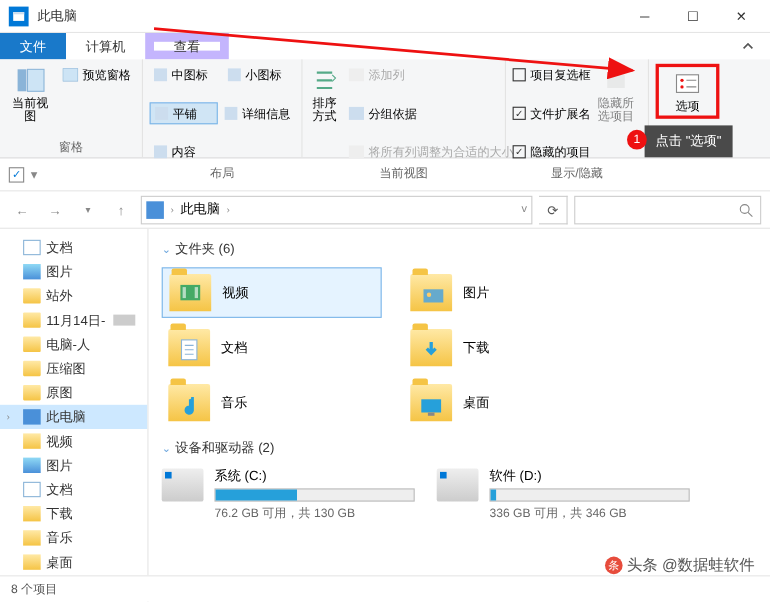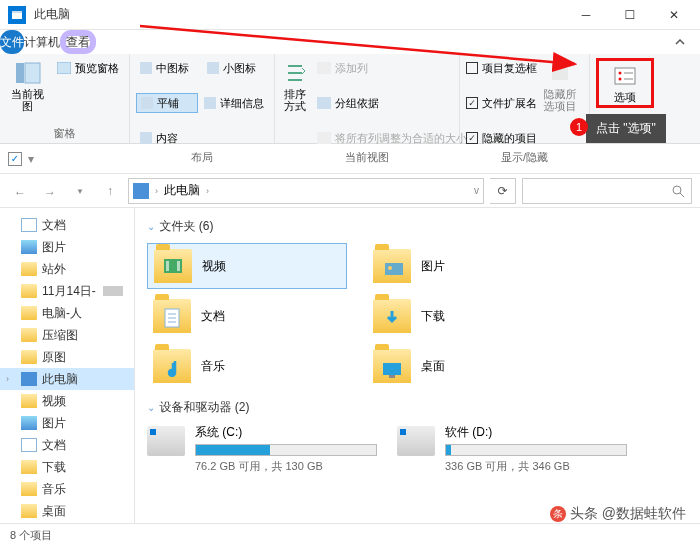--- a/index.html
+++ b/index.html
@@ -7,23 +7,23 @@
 
 
 .titlebar { height: 30px; background: #fff; display: flex; align-items: center; padding: 0 4px; border-bottom: 1px solid #e5e5e5; }
 .titlebar .app-icon { width: 18px; height: 18px; background: #0078d7; margin: 0 8px 0 4px; display: flex; align-items: center; justify-content: center; }
 .titlebar .app-icon svg { fill: #fff; }
 .titlebar .title { flex: 1; font-size: 12px; color: #333; }
 .titlebar .winbtn { width: 44px; height: 30px; display: flex; align-items: center; justify-content: center; color: #333; }
 
 
 .tabs { height: 24px; display: flex; align-items: stretch; background: #fff; }
-.tab { padding: 0 0; display: flex; align-items: center; font-size: 12px; color: #333; border-radius: 11px; }
+.tab { padding: 0 18px; display: flex; align-items: center; font-size: 12px; color: #333; }
 .tab.active { background: #1979ca; color: #fff; }
-.tab.highlight { border: 6px solid #c4b5fd; }
+.tab.highlight { border: 8px solid #c4b5fd; }
 .ribbon-toggle { margin-left: auto; width: 40px; display: flex; align-items: center; justify-content: center; }
 
 
 .ribbon { height: 90px; background: #f5f6f7; border-bottom: 1px solid #ddd; display: flex; position: relative; }
 .rgroup { border-right: 1px solid #e3e3e3; padding: 4px 6px 2px; display: flex; flex-direction: column; }
 .rgroup .body { flex: 1; display: flex; align-items: flex-start; gap: 4px; }
 .rgroup .label { text-align: center; color: #666; font-size: 11px; padding-top: 2px; }
 .big-btn { display: flex; flex-direction: column; align-items: center; width: 44px; gap: 2px; padding-top: 2px; }
 .big-btn .icn { width: 28px; height: 26px; display: flex; align-items: center; justify-content: center; }
 .big-btn .lbl { font-size: 11px; text-align: center; line-height: 12px; }

